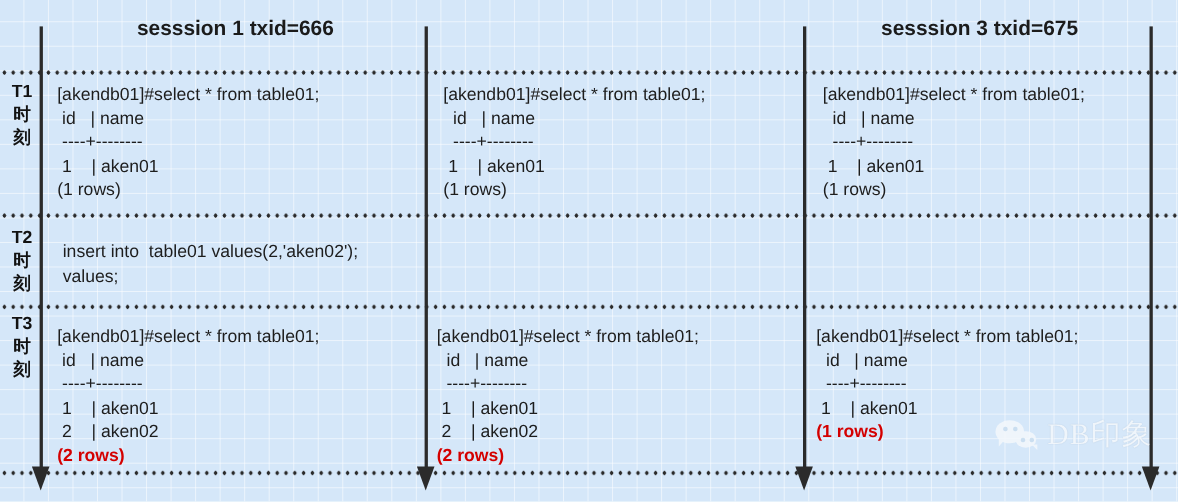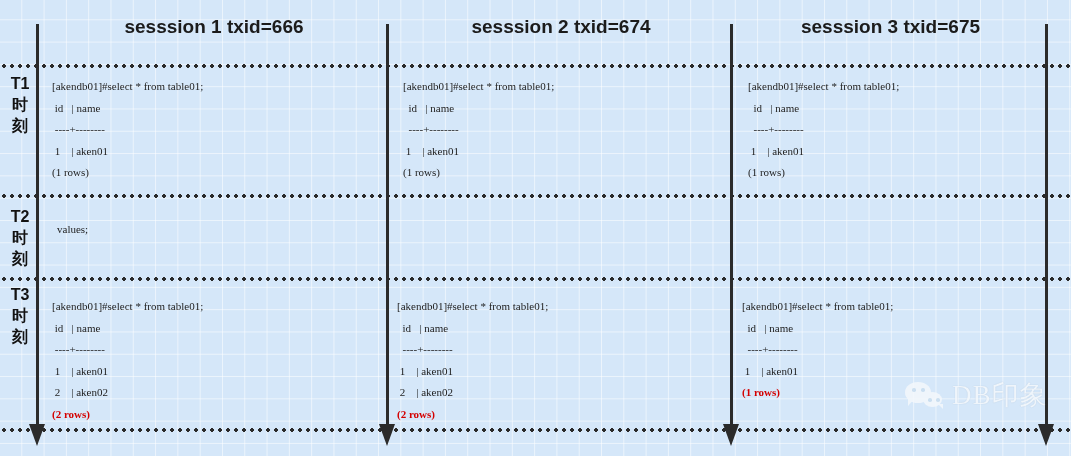--- a/index.html
+++ b/index.html
@@ -77,25 +77,25 @@
     color: #121212;
     line-height: 21px;
     text-align: center;
   }
   .time-label .tl-t { display: block; }
   .time-label .tl-cn { display: block; letter-spacing: 0px; }
 
   
   .cell {
     position: absolute;
-    font-size: 11px;
+    font-size: 16px;
     line-height: 21.5px;
     color: #1d1d1d;
     white-space: pre;
-    font-family: Liberation Serif, serif;
+    font-family: Liberation Sans, sans-serif;
   }
   .cell .line { display: block; white-space: pre; }
   .cell .rowcount {
     display: block;
     color: #d40000;
     font-weight: bold;
     white-space: pre;
   }
 
   
@@ -139,21 +139,20 @@
     border-top: 5px solid #f4f8fc;
     border-left: 5px solid transparent;
   }
 </style>
 </head>
 <body>
 
 <div id="diagram">
 
   <div class="col-header" style="left:40px; width:348px;">sesssion 1 txid=666</div>
-  <div class="col-header" style="left:390px; width:342px;">sesssion 2 txid=674</div>
   <div class="col-header" style="left:734px; width:313px;">sesssion 3 txid=675</div>
 
   <div class="hsep" style="top:64px;"></div>
   <div class="hsep" style="top:194px;"></div>
   <div class="hsep" style="top:277px;"></div>
   <div class="hsep" style="top:428px;"></div>
 
   <div class="vaxis" style="left:36px;   height:404px;"></div>
   <div class="arrowhead" style="left:29px; top:424px;"></div>
 
@@ -176,21 +175,21 @@
   </div>
   <div class="time-label" style="top:284px;">
     <span class="tl-t">T3</span>
     <span class="tl-cn">时刻</span>
   </div>
 
   <div class="cell" style="left:52px; top:76px;"><span class="line">[akendb01]#select * from table01;</span><span class="line"> id   | name</span><span class="line"> ----+--------</span><span class="line"> 1    | aken01</span><span class="line">(1 rows)</span></div>
   <div class="cell" style="left:403px; top:76px;"><span class="line">[akendb01]#select * from table01;</span><span class="line">  id   | name</span><span class="line">  ----+--------</span><span class="line"> 1    | aken01</span><span class="line">(1 rows)</span></div>
   <div class="cell" style="left:748px; top:76px;"><span class="line">[akendb01]#select * from table01;</span><span class="line">  id   | name</span><span class="line">  ----+--------</span><span class="line"> 1    | aken01</span><span class="line">(1 rows)</span></div>
 
-  <div class="cell" style="left:57px; top:219px;"><span class="line">values;</span></div>
+  <div class="cell" style="left:57px; top:219px;"><span class="line">insert into  table01 values(2,'aken02');</span><span class="line">values;</span></div>
 
   <div class="cell" style="left:52px; top:296px;"><span class="line">[akendb01]#select * from table01;</span><span class="line"> id   | name</span><span class="line"> ----+--------</span><span class="line"> 1    | aken01</span><span class="line"> 2    | aken02</span><span class="rowcount">(2 rows)</span></div>
   <div class="cell" style="left:397px; top:296px;"><span class="line">[akendb01]#select * from table01;</span><span class="line">  id   | name</span><span class="line">  ----+--------</span><span class="line"> 1    | aken01</span><span class="line"> 2    | aken02</span><span class="rowcount">(2 rows)</span></div>
   <div class="cell" style="left:742px; top:296px;"><span class="line">[akendb01]#select * from table01;</span><span class="line">  id   | name</span><span class="line">  ----+--------</span><span class="line"> 1    | aken01</span><span class="rowcount">(1 rows)</span></div>
 
   <div class="watermark" style="left:905px; top:377px;">
     <span class="wm-logo">
       <span class="bub big"></span>
       <span class="tail1"></span>
       <span class="bub small"></span>

